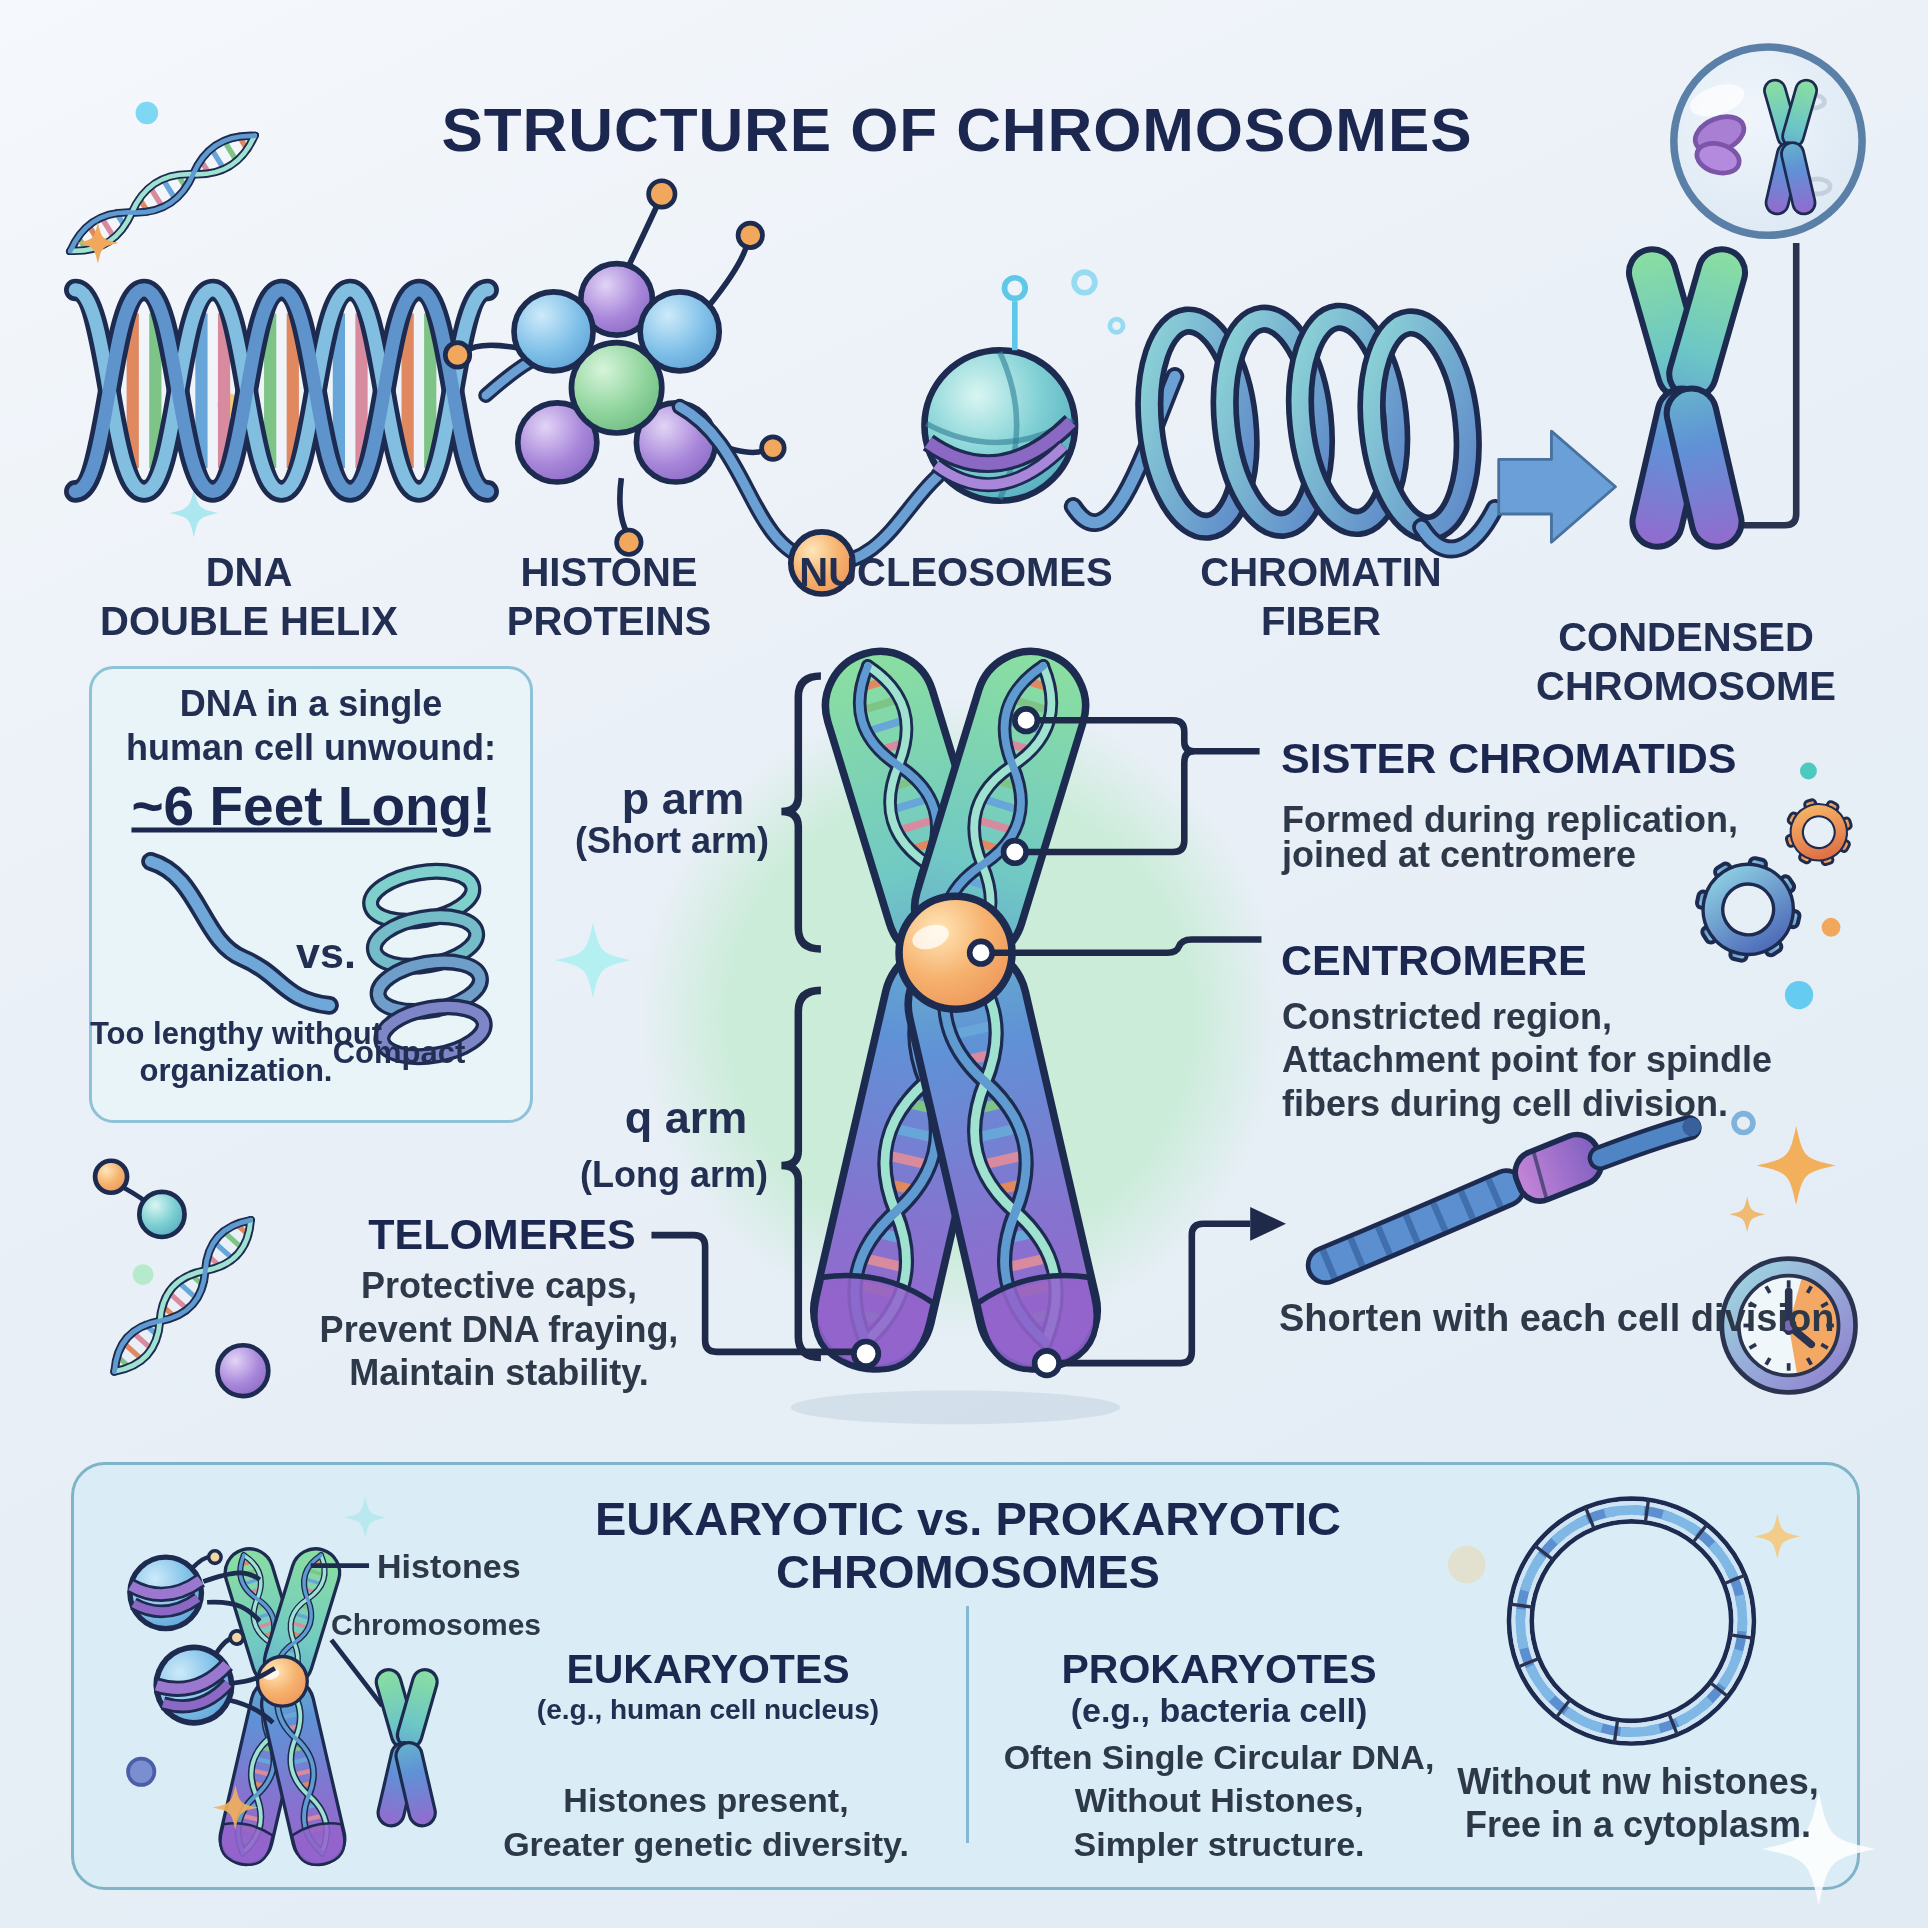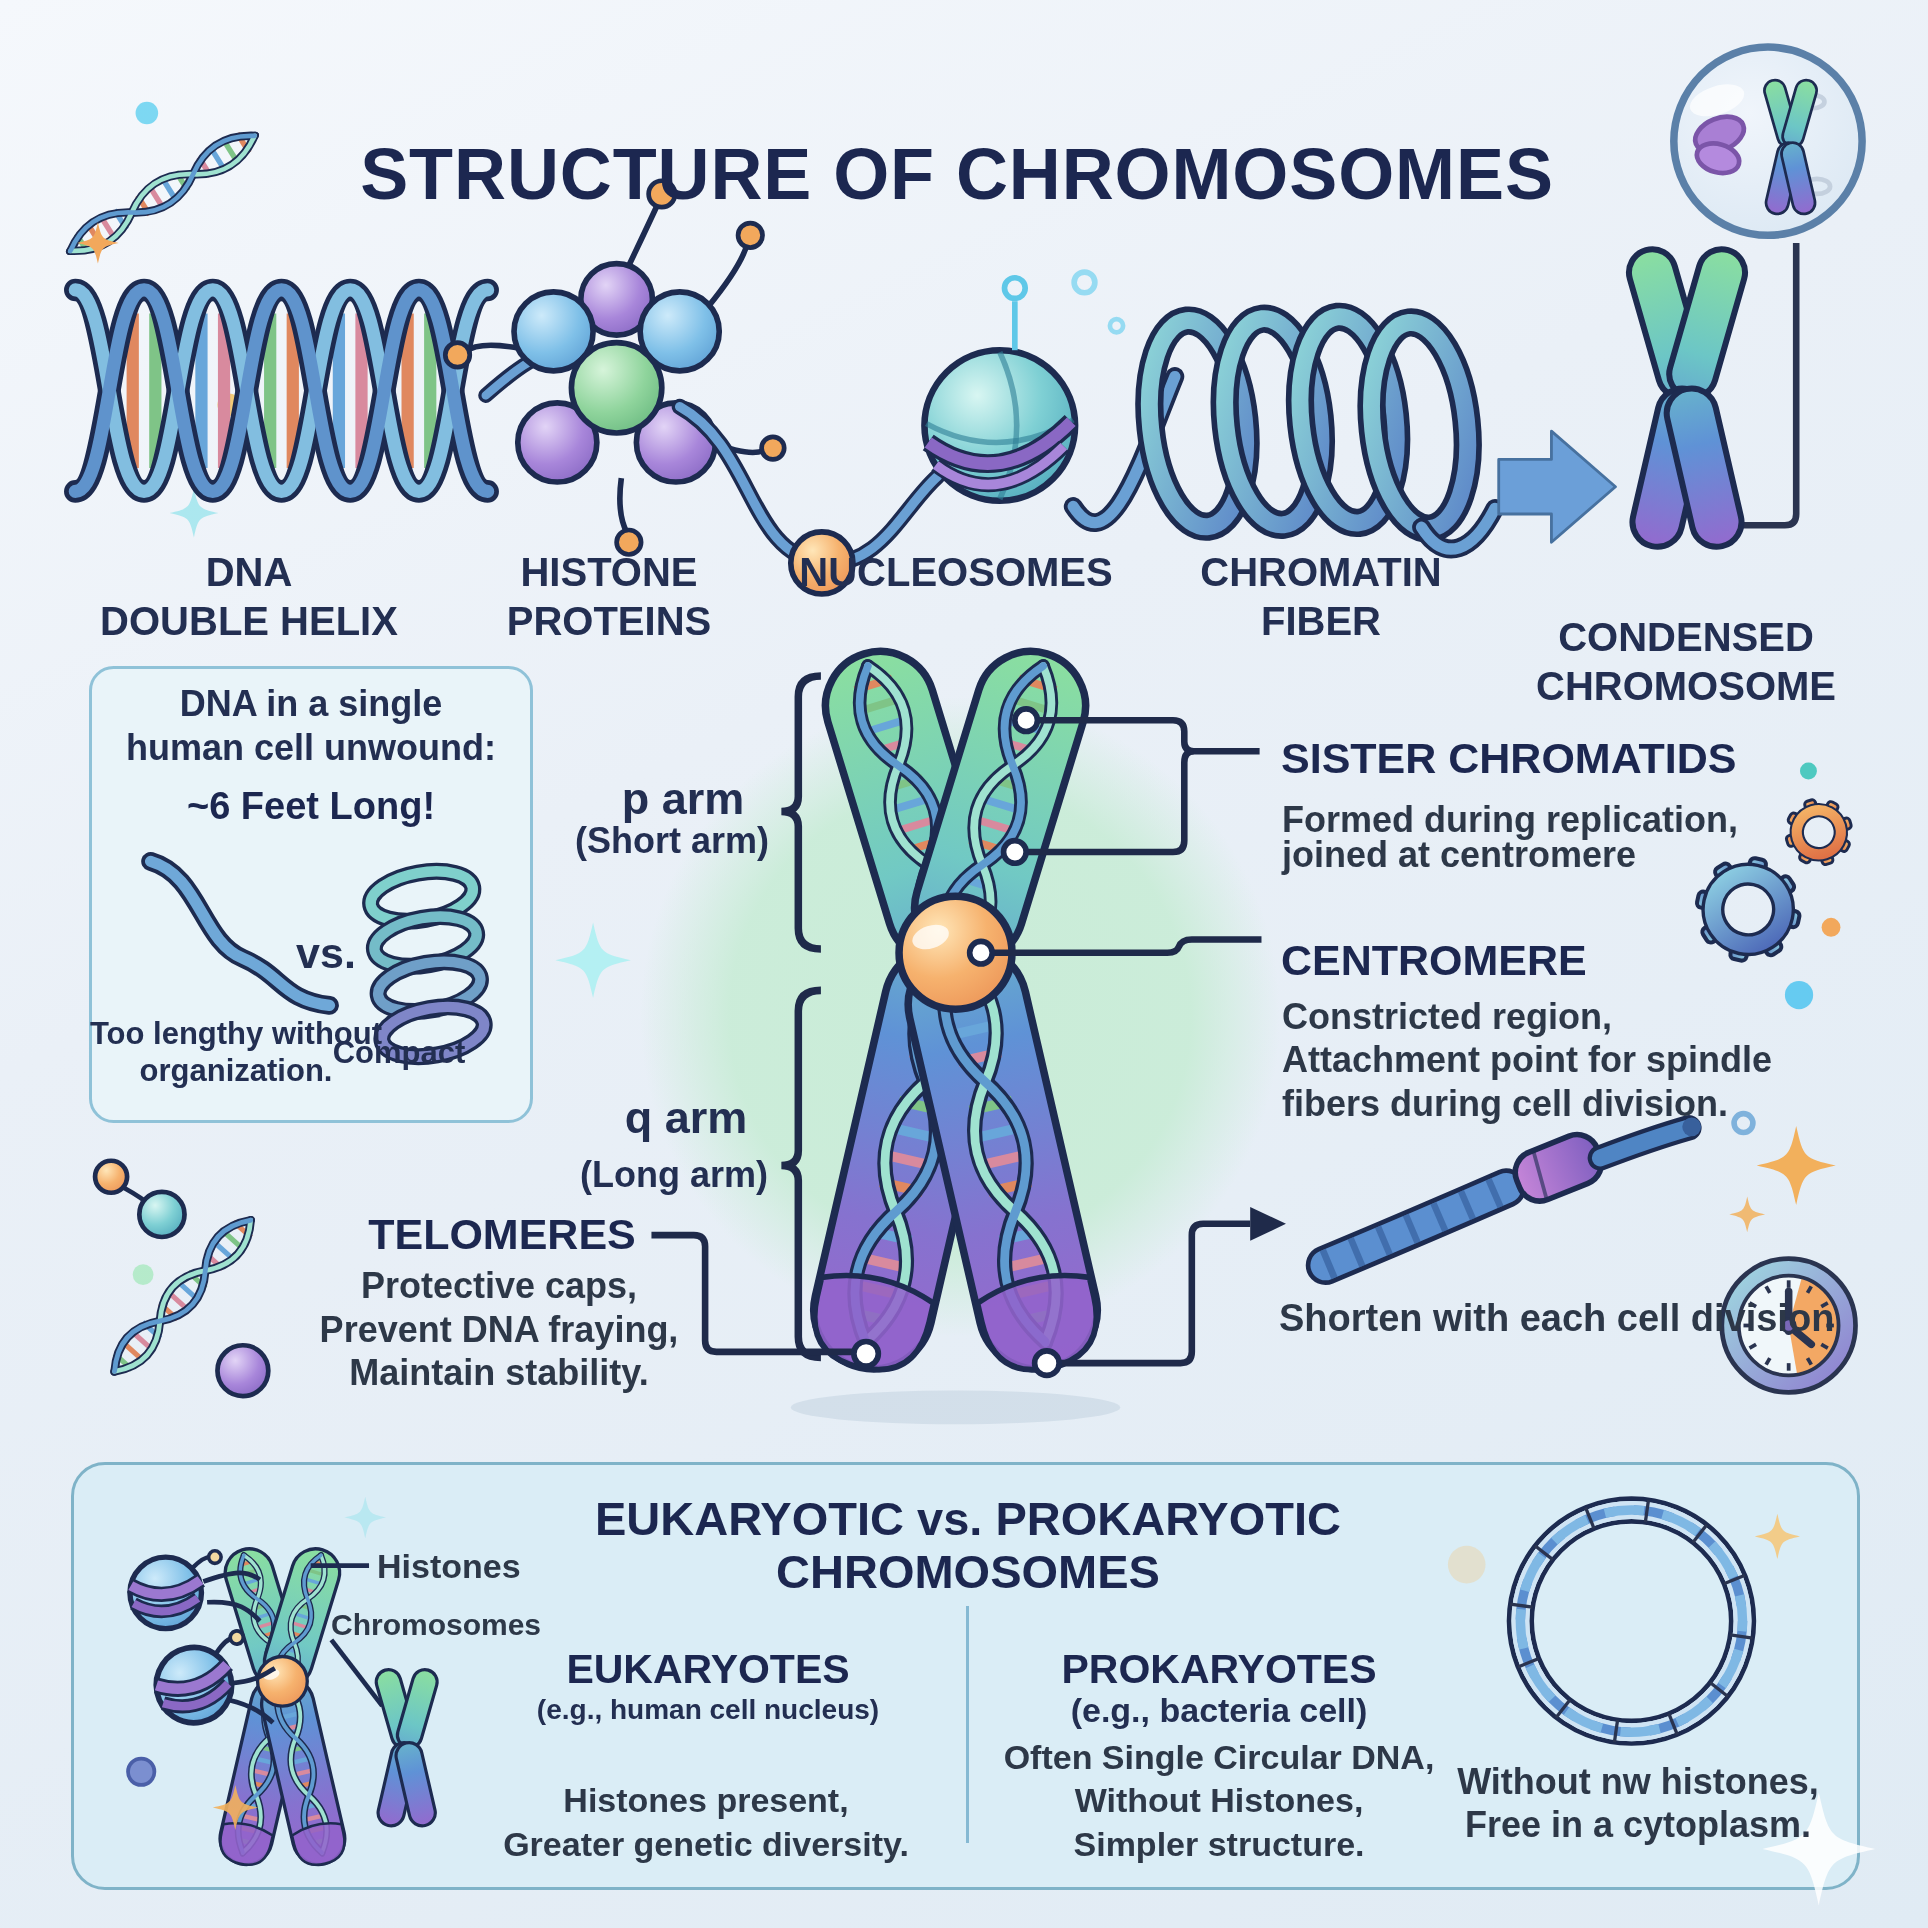--- a/index.html
+++ b/index.html
@@ -525,35 +525,35 @@
           <g transform="rotate(338)">
             <line y1="-130" y2="-106"></line>
           </g>
       </g>
     </g>
     <use href="#star4" transform="translate(1888,1632) scale(24)" fill="#f6c575" opacity="0.85"></use>
     <circle cx="1558" cy="1662" r="20" fill="#f6c575" opacity="0.3"></circle>
     <use href="#star4" transform="translate(1932,1964) scale(60)" fill="#ffffff" opacity="0.85"></use>
   </svg>
 
-  <div class="t hd" style="left:957px;top:130px;font-size:72px;letter-spacing:0.9px;margin-top:44px;">STRUCTURE OF CHROMOSOMES</div>
+  <div class="t hd" style="left:957px;top:130px;font-size:62px;letter-spacing:0.9px;">STRUCTURE OF CHROMOSOMES</div>
 
   <div class="t" style="left:249px;top:572px;font-size:40px;">DNA</div>
   <div class="t" style="left:249px;top:621px;font-size:40px;">DOUBLE HELIX</div>
   <div class="t" style="left:609px;top:572px;font-size:40px;">HISTONE</div>
   <div class="t" style="left:609px;top:621px;font-size:40px;">PROTEINS</div>
   <div class="t" style="left:956px;top:572px;font-size:40px;">NUCLEOSOMES</div>
   <div class="t" style="left:1321px;top:572px;font-size:40px;">CHROMATIN</div>
   <div class="t" style="left:1321px;top:621px;font-size:40px;">FIBER</div>
   <div class="t" style="left:1686px;top:637px;font-size:40px;">CONDENSED</div>
   <div class="t" style="left:1686px;top:686px;font-size:40px;">CHROMOSOME</div>
 
   <div class="t" style="left:311px;top:704px;font-size:36px;">DNA in a single</div>
   <div class="t" style="left:311px;top:748px;font-size:36px;">human cell unwound:</div>
-  <div class="t hd" style="left:311px;top:806px;font-size:38px;">~6 Feet Long!</div>
+  <div class="t hd" style="left:311px;top:806px;font-size:55px;text-decoration:underline;">~6 Feet Long!</div>
   <div class="t" style="left:326px;top:953px;font-size:43px;">vs.</div>
   <div class="t" style="left:236px;top:1033px;font-size:31px;">Too lengthy without</div>
   <div class="t" style="left:236px;top:1070px;font-size:31px;">organization.</div>
   <div class="t" style="left:399px;top:1052px;font-size:31px;">Compact</div>
 
   <div class="t" style="left:683px;top:798px;font-size:45px;">p arm</div>
   <div class="t" style="left:672px;top:841px;font-size:36px;">(Short arm)</div>
   <div class="t" style="left:686px;top:1117px;font-size:45px;">q arm</div>
   <div class="t" style="left:674px;top:1175px;font-size:36px;">(Long arm)</div>
 

